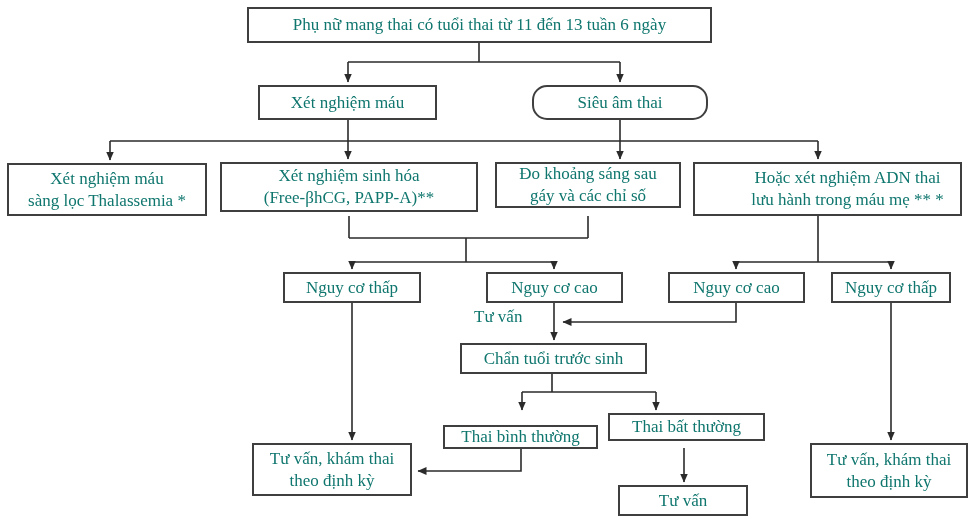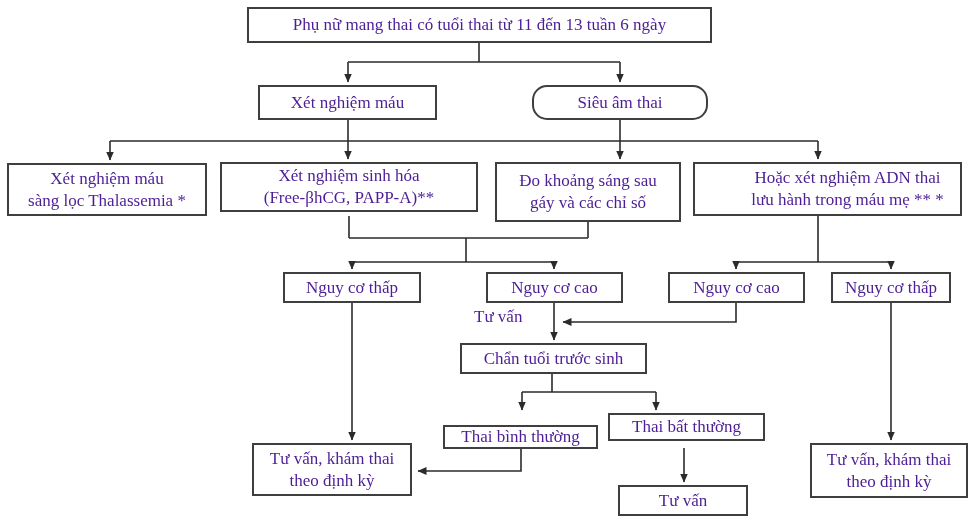--- a/index.html
+++ b/index.html
@@ -6,21 +6,21 @@
     margin: 0;
     padding: 0;
     background: #ffffff;
   }
   .canvas {
     position: relative;
     width: 975px;
     height: 521px;
     background: #ffffff;
     font-family: "Liberation Serif", "DejaVu Serif", serif;
-    color: #4c1d95;
+    color: #0f766e;
     overflow: hidden;
   }
   .lines {
     position: absolute;
     left: 0;
     top: 0;
     z-index: 0;
   }
   .node {
     position: absolute;
@@ -98,21 +98,21 @@
   <div class="node" style="left:258px; top:85px; width:179px; height:35px;">Xét nghiệm máu</div>
 
   <div class="node" style="left:532px; top:85px; width:176px; height:35px;border-radius:15px;">Siêu âm thai</div>
 
   <div class="node" style="left:7px; top:163px; width:200px; height:53px;">Xét nghiệm máu
 sàng lọc Thalassemia *</div>
 
   <div class="node" style="left:220px; top:162px; width:258px; height:50px;">Xét nghiệm sinh hóa
 (Free-βhCG, PAPP-A)**</div>
 
-  <div class="node" style="left:495px; top:162px; width:186px; height:60px;">Đo khoảng sáng sau
+  <div class="node" style="left:495px; top:162px; width:186px; height:46px;">Đo khoảng sáng sau
 gáy và các chỉ số</div>
 
   <div class="node" style="left:693px; top:162px; width:269px; height:54px;padding-left:44px;">Hoặc xét nghiệm ADN thai
 lưu hành trong máu mẹ ** *</div>
 
   <div class="node" style="left:283px; top:272px; width:138px; height:31px;">Nguy cơ thấp</div>
 
   <div class="node" style="left:486px; top:272px; width:137px; height:31px;">Nguy cơ cao</div>
 
   <div class="node" style="left:668px; top:272px; width:137px; height:31px;">Nguy cơ cao</div>

